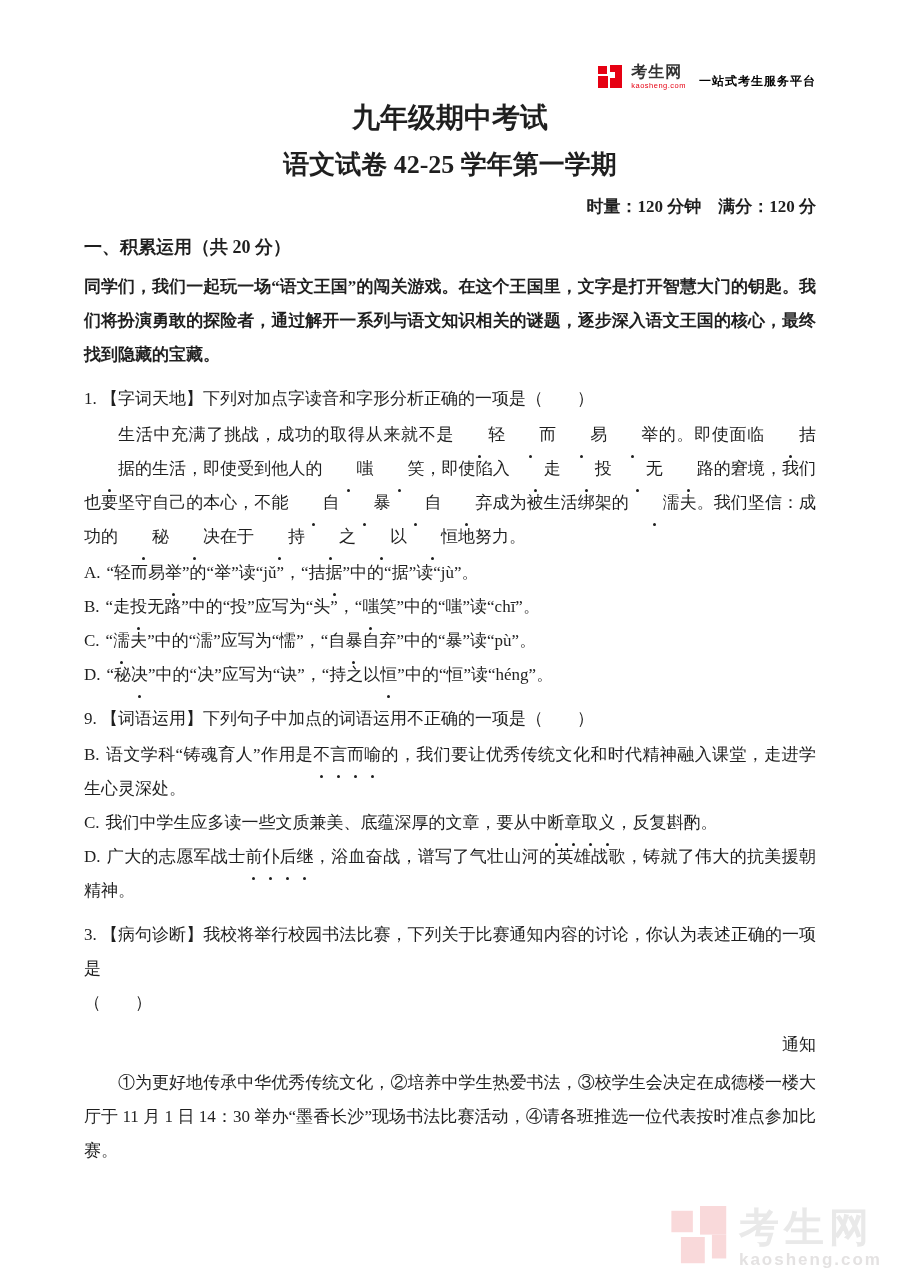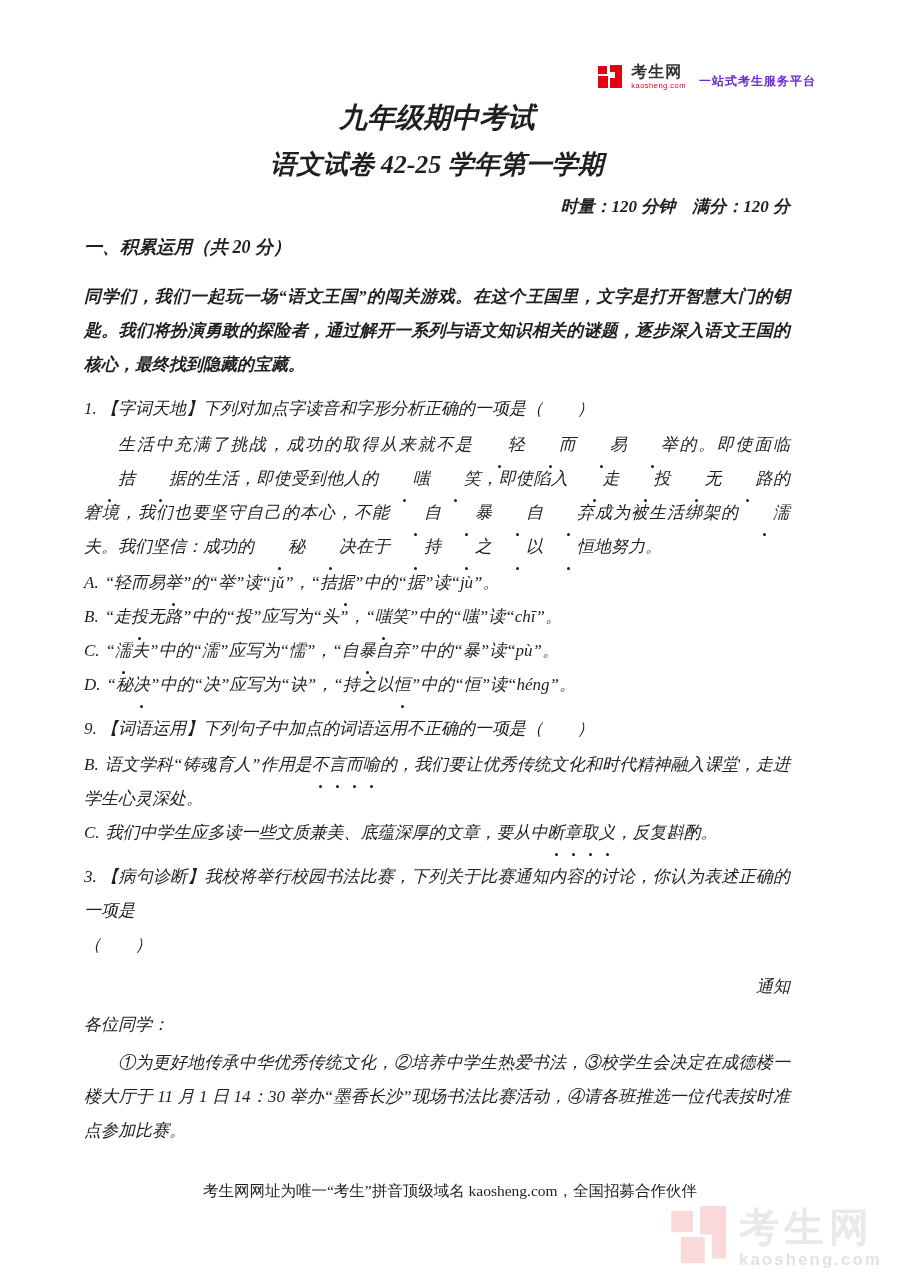--- a/index.html
+++ b/index.html
@@ -9,28 +9,28 @@
     -webkit-font-smoothing:antialiased;
   }
   .page{position:relative;width:900px;height:1272px;}
 
   
   .brand{position:absolute;top:64px;right:84px;display:flex;align-items:center;gap:9px;}
   .brand .mark{width:24px;height:26px;display:block;}
   .brand-text{display:flex;flex-direction:column;line-height:1;}
   .brand-name{font-family:"Liberation Sans",sans-serif;font-weight:700;font-size:16px;color:#333;letter-spacing:1px;}
   .brand-domain{font-family:"Liberation Sans",sans-serif;font-size:7.5px;color:#e60012;margin-top:2px;letter-spacing:.5px;}
-  .brand-tagline{font-family:"Liberation Sans",sans-serif;font-weight:700;font-size:12px;color:#6d28d9;margin-left:4px;margin-top:8px;letter-spacing:1px;}
+  .brand-tagline{font-family:"Liberation Sans",sans-serif;font-weight:700;font-size:12px;color:#000000;margin-left:4px;margin-top:8px;letter-spacing:1px;}
 
   
-  .doc{padding:100px 110px 0 84px;font-style:italic;}
+  .doc{padding:100px 84px 0 84px;}
   .title{font-size:28px;font-weight:700;text-align:center;margin:0 0 12px;line-height:36px;}
   .subtitle{font-size:26px;font-weight:700;text-align:center;margin:0 0 12px;line-height:34px;}
   .meta{font-size:17px;font-weight:700;text-align:right;margin:0 0 14px;line-height:26px;}
-  .sec{font-size:18px;font-weight:700;margin:0 0 20px;line-height:26px;}
+  .sec{font-size:18px;font-weight:700;margin:0 0 10px;line-height:26px;}
   p{margin:0;}
   .bodytext{font-size:17px;line-height:34px;text-align:justify;}
   .intro{font-weight:700;font-size:17px;margin-bottom:6px;}
   .stem{margin-top:7px;}
   .passage{text-indent:2em;margin-top:2px;}
   .options{margin-top:2px;}
   .opt-label{margin-right:6px;}
   .qblock{margin-top:10px;}
 
   
@@ -95,37 +95,36 @@
         <p class="bodytext option"><span class="opt-label">C.</span><span>“<span class="emch">濡</span>夫”中的“濡”应写为“懦”，“自<span class="emch">暴</span>自弃”中的“暴”读“pù”。</span></p>
         <p class="bodytext option"><span class="opt-label">D.</span><span>“秘<span class="emch">决</span>”中的“决”应写为“诀”，“持之以<span class="emch">恒</span>”中的“恒”读“héng”。</span></p>
       </div>
     </div>
 
     <div class="qblock">
       <p class="bodytext stem">9. 【词语运用】下列句子中加点的词语运用不正确的一项是（　　）</p>
       <div class="options">
         <p class="bodytext option"><span class="opt-label">B.</span><span>语文学科“铸魂育人”作用是<span class="emch">不</span><span class="emch">言</span><span class="emch">而</span><span class="emch">喻</span>的，我们要让优秀传统文化和时代精神融入课堂，走进学生心灵深处。</span></p>
         <p class="bodytext option"><span class="opt-label">C.</span><span>我们中学生应多读一些文质兼美、底蕴深厚的文章，要从中<span class="emch">断</span><span class="emch">章</span><span class="emch">取</span><span class="emch">义</span>，反复斟酌。</span></p>
+        <p class="bodytext option"><span class="opt-label">D.</span><span>广大的志愿军战士<span class="emch">前</span><span class="emch">仆</span><span class="emch">后</span><span class="emch">继</span>，浴血奋战，谱写了气壮山河的英雄战歌，铸就了伟大的抗美援朝精神。</span></p>
       </div>
     </div>
 
     <div class="qblock">
       <p class="bodytext stem">3. 【病句诊断】我校将举行校园书法比赛，下列关于比赛通知内容的讨论，你认为表述正确的一项是<br>（　　）</p>
     </div>
 
     <div>
       <p class="bodytext notice-title">通知</p>
-      <p class="bodytext salutation">各位同学：</p>
       <p class="bodytext notice-body">①为更好地传承中华优秀传统文化，②培养中学生热爱书法，③校学生会决定在成德楼一楼大厅于 11 月 1 日 14：30 举办“墨香长沙”现场书法比赛活动，④请各班推选一位代表按时准点参加比赛。</p>
 
     </div>
 
   </div>
 
-  <div class="footer">考生网网址为唯一“考生”拼音顶级域名 kaosheng.com，全国招募合作伙伴</div>
 
   <div class="watermark">
     <svg class="mark" viewBox="0 0 24 26" aria-hidden="true">
       <rect x="0" y="2" width="9" height="9" fill="#f9d9da"></rect>
       <rect x="4" y="13" width="10" height="11" fill="#f9d9da"></rect>
       <rect x="12" y="0" width="11" height="12" fill="#f9d9da"></rect>
       <rect x="17" y="12" width="6" height="10" fill="#f9d9da"></rect>
     </svg>
     <div class="wm-text">
       <span class="wm-name">考生网</span>

